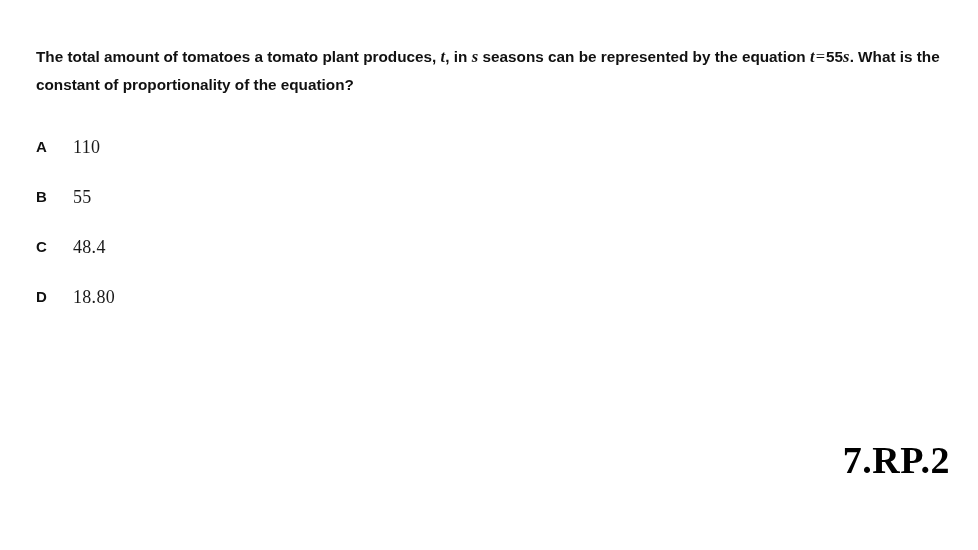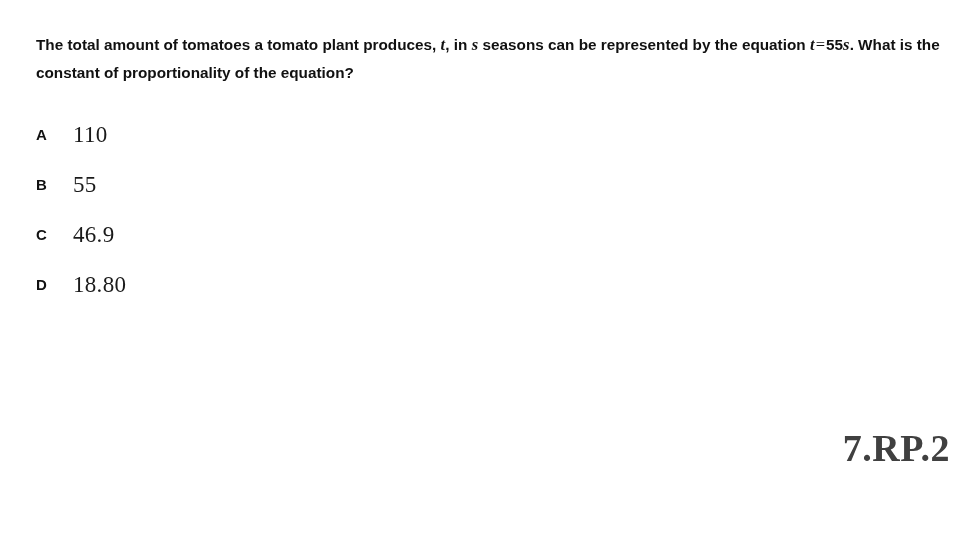--- a/index.html
+++ b/index.html
@@ -14,21 +14,21 @@
     position: relative;
     overflow: hidden;
     font-family: "Liberation Sans", sans-serif;
     color: #000000;
     -webkit-font-smoothing: antialiased;
   }
 
   .page {
     position: absolute;
     left: 0;
-    top: 0;
+    top: 12px;
     width: 978px;
     height: 482px;
     background: #ffffff;
   }
 
   
   .question-stem {
     position: absolute;
     left: 36px;
     top: 31px;
@@ -82,36 +82,36 @@
     font-size: 15px;
     color: #111111;
     line-height: 50px;
   }
   .choice-value {
     position: absolute;
     left: 37px;
     top: 0;
     font-family: "Liberation Serif", serif;
     font-weight: normal;
-    font-size: 23px;
+    font-size: 18px;
     color: #1a1a1a;
     line-height: 50px;
     letter-spacing: 0.3px;
   }
 
   
   .standard-code {
     position: absolute;
     right: 28px;
     bottom: 14px;
     font-family: "Liberation Serif", serif;
     font-weight: bold;
     font-size: 38px;
     line-height: 40px;
-    color: #404040;
+    color: #000000;
     letter-spacing: 0.5px;
     text-align: center;
     white-space: nowrap;
   }
 </style>
 </head>
 <body>
 
 <div class="page">
 
@@ -127,21 +127,21 @@
       <span class="choice-value">110</span>
     </div>
 
     <div class="choice-row">
       <span class="choice-letter">B</span>
       <span class="choice-value">55</span>
     </div>
 
     <div class="choice-row">
       <span class="choice-letter">C</span>
-      <span class="choice-value">46.9</span>
+      <span class="choice-value">48.4</span>
     </div>
 
     <div class="choice-row">
       <span class="choice-letter">D</span>
       <span class="choice-value">18.80</span>
     </div>
 
   </div>
 
   <div class="standard-code">7.RP.2</div>

